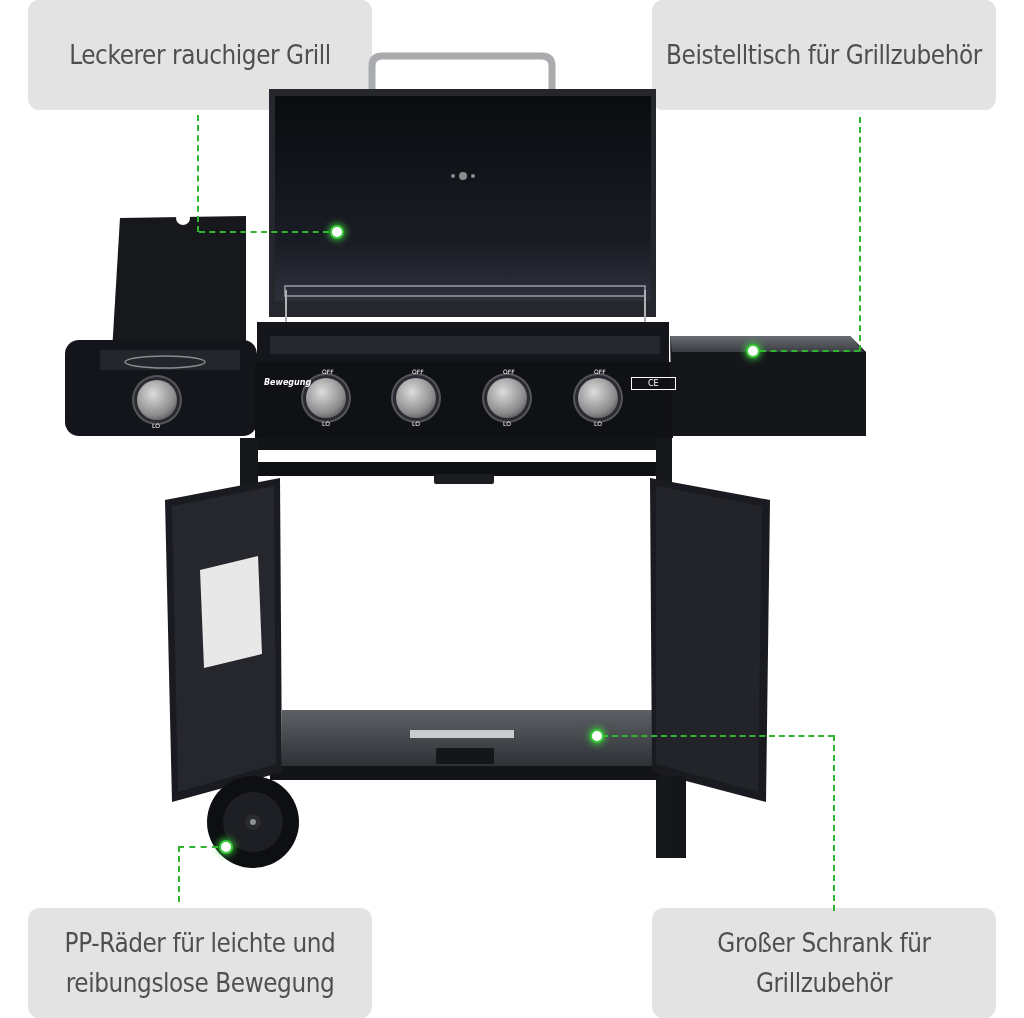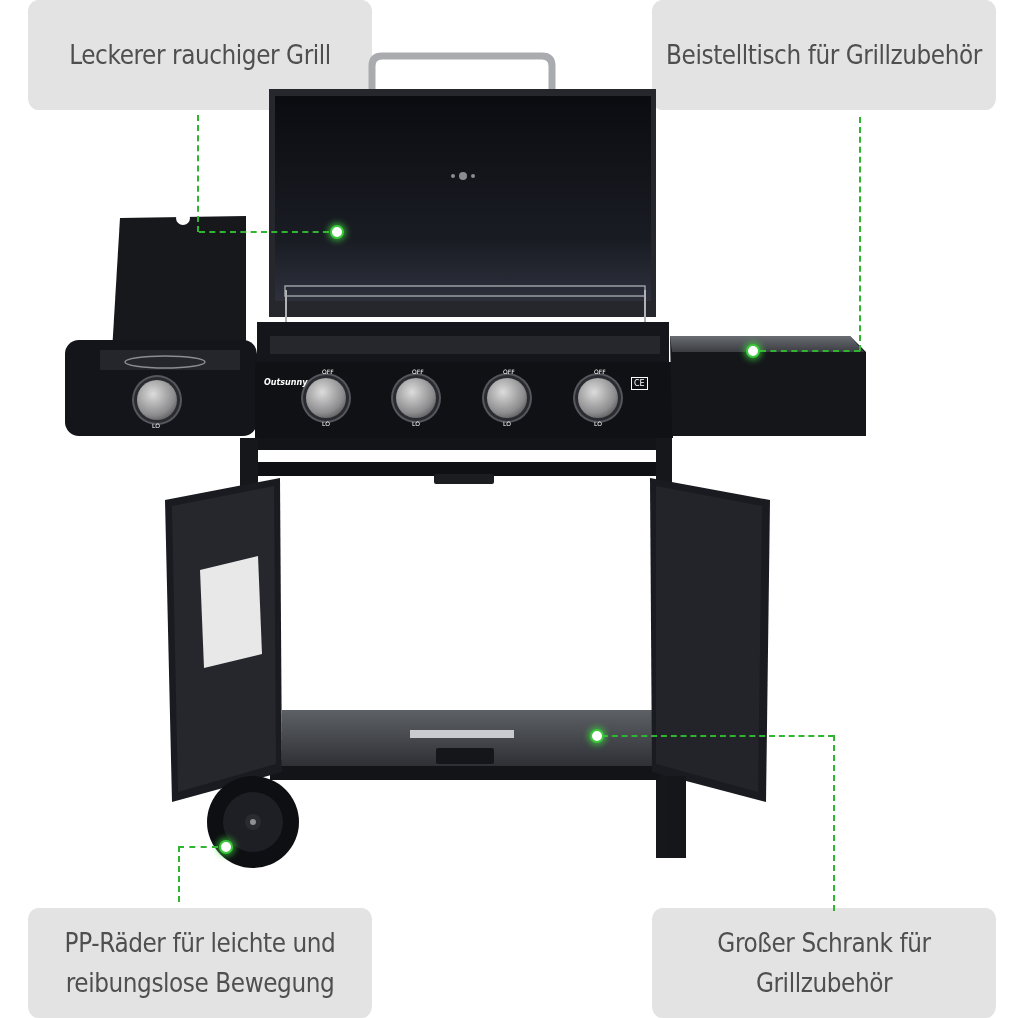--- a/index.html
+++ b/index.html
@@ -130,22 +130,22 @@
 
 <span style="position:absolute;left:322px;top:368px;font-size:6px;color:#fff;font-family:'DejaVu Sans',sans-serif;">OFF</span>
 <span style="position:absolute;left:412px;top:368px;font-size:6px;color:#fff;font-family:'DejaVu Sans',sans-serif;">OFF</span>
 <span style="position:absolute;left:503px;top:368px;font-size:6px;color:#fff;font-family:'DejaVu Sans',sans-serif;">OFF</span>
 <span style="position:absolute;left:594px;top:368px;font-size:6px;color:#fff;font-family:'DejaVu Sans',sans-serif;">OFF</span>
 <span style="position:absolute;left:152px;top:422px;font-size:6px;color:#fff;font-family:'DejaVu Sans',sans-serif;">LO</span>
 <span style="position:absolute;left:322px;top:420px;font-size:6px;color:#fff;font-family:'DejaVu Sans',sans-serif;">LO</span>
 <span style="position:absolute;left:412px;top:420px;font-size:6px;color:#fff;font-family:'DejaVu Sans',sans-serif;">LO</span>
 <span style="position:absolute;left:503px;top:420px;font-size:6px;color:#fff;font-family:'DejaVu Sans',sans-serif;">LO</span>
 <span style="position:absolute;left:594px;top:420px;font-size:6px;color:#fff;font-family:'DejaVu Sans',sans-serif;">LO</span>
-<span style="position:absolute;left:264px;top:378px;font-size:8px;font-style:italic;font-weight:bold;color:#fff;font-family:'DejaVu Sans',sans-serif;">Outsunny</span>
-<span style="position:absolute;left:631px;top:377px;font-size:8px;color:#fff;border:1px solid #fff;padding:1px 2px;font-family:'DejaVu Sans',sans-serif;">CE</span>
+<span style="position:absolute;left:264px;top:378px;font-size:8px;font-style:italic;font-weight:bold;color:#fff;font-family:'DejaVu Sans',sans-serif;">Bewegung</span>
+<span style="position:absolute;left:631px;top:377px;font-size:8px;color:#fff;border:1px solid #fff;padding:1px 16px;font-family:'DejaVu Sans',sans-serif;">CE</span>
 
 <div class="dash-v" style="left:197px;top:115px;height:117px;"></div>
 <div class="dash-h" style="left:199px;top:231px;width:130px;"></div>
 <div class="dot" style="left:330px;top:225px;"></div>
 
 <div class="dash-v" style="left:859px;top:117px;height:234px;"></div>
 <div class="dash-h" style="left:760px;top:350px;width:100px;"></div>
 <div class="dot" style="left:746px;top:344px;"></div>
 
 <div class="dash-h" style="left:178px;top:846px;width:40px;"></div>

